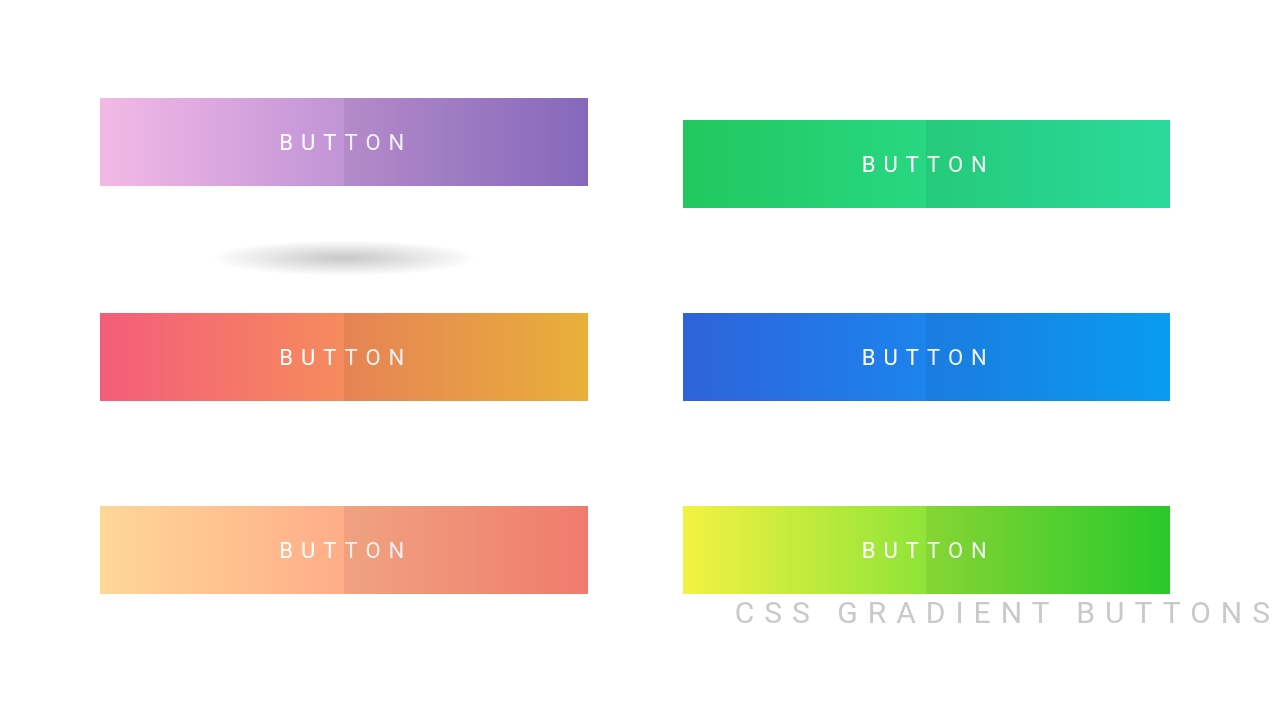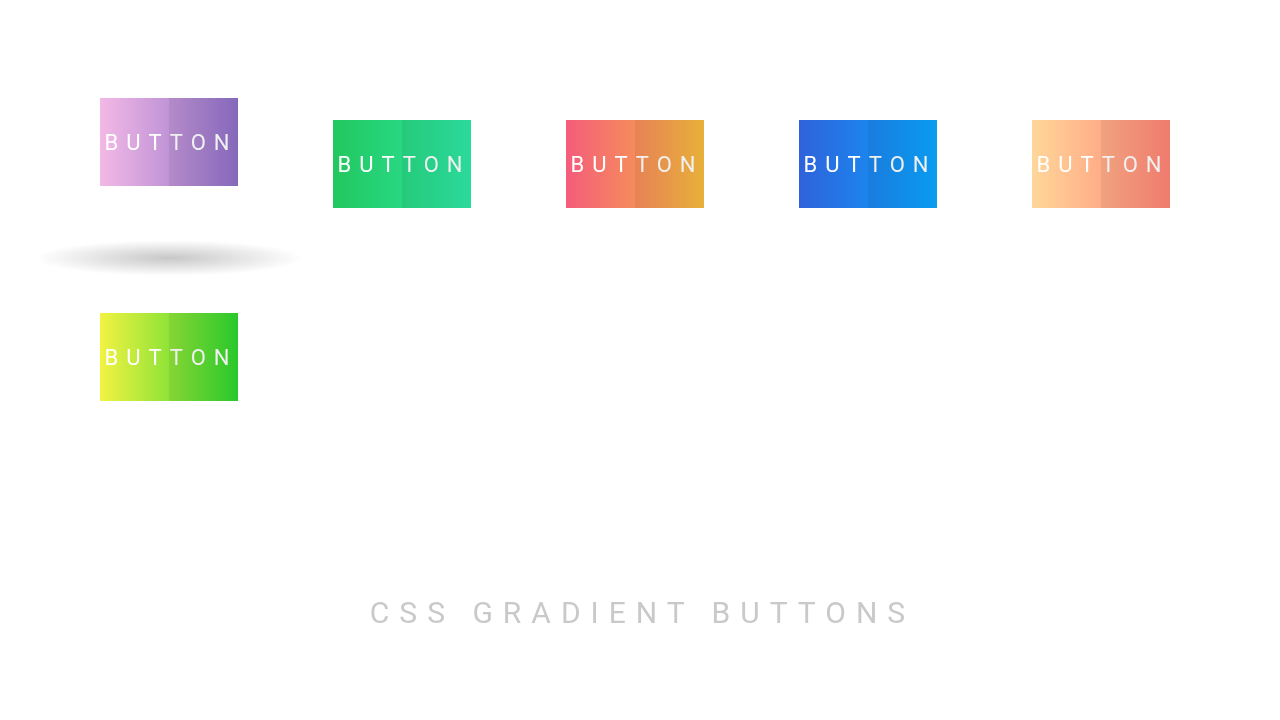--- a/index.html
+++ b/index.html
@@ -14,21 +14,21 @@
     font-family: -apple-system, BlinkMacSystemFont, "Segoe UI", Roboto, "Helvetica Neue", Arial, sans-serif;
     position: relative;
     overflow: hidden;
   }
   .grid {
     position: absolute;
     top: 120px;
     left: 100px;
     right: 110px;
     display: grid;
-    grid-template-columns: repeat(5, 1fr);
+    grid-template-columns: repeat(2, 1fr);
     column-gap: 95px;
     row-gap: 105px;
   }
   .btn {
     height: 88px;
     display: flex;
     align-items: center;
     justify-content: center;
     color: #ffffff;
     font-size: 22px;
@@ -79,21 +79,21 @@
     width: 270px;
     height: 36px;
     background: radial-gradient(ellipse at center, rgba(0,0,0,0.22) 0%, rgba(0,0,0,0) 70%);
     border-radius: 50%;
     pointer-events: none;
   }
   .title {
     position: absolute;
     bottom: 90px;
     width: 100%;
-    text-align: center;
+    text-align: right;
     color: #c9c9c9;
     font-size: 30px;
     font-weight: 400;
     letter-spacing: 10px;
     text-indent: 5px;
   }
 </style>
 </head>
 <body>
 

